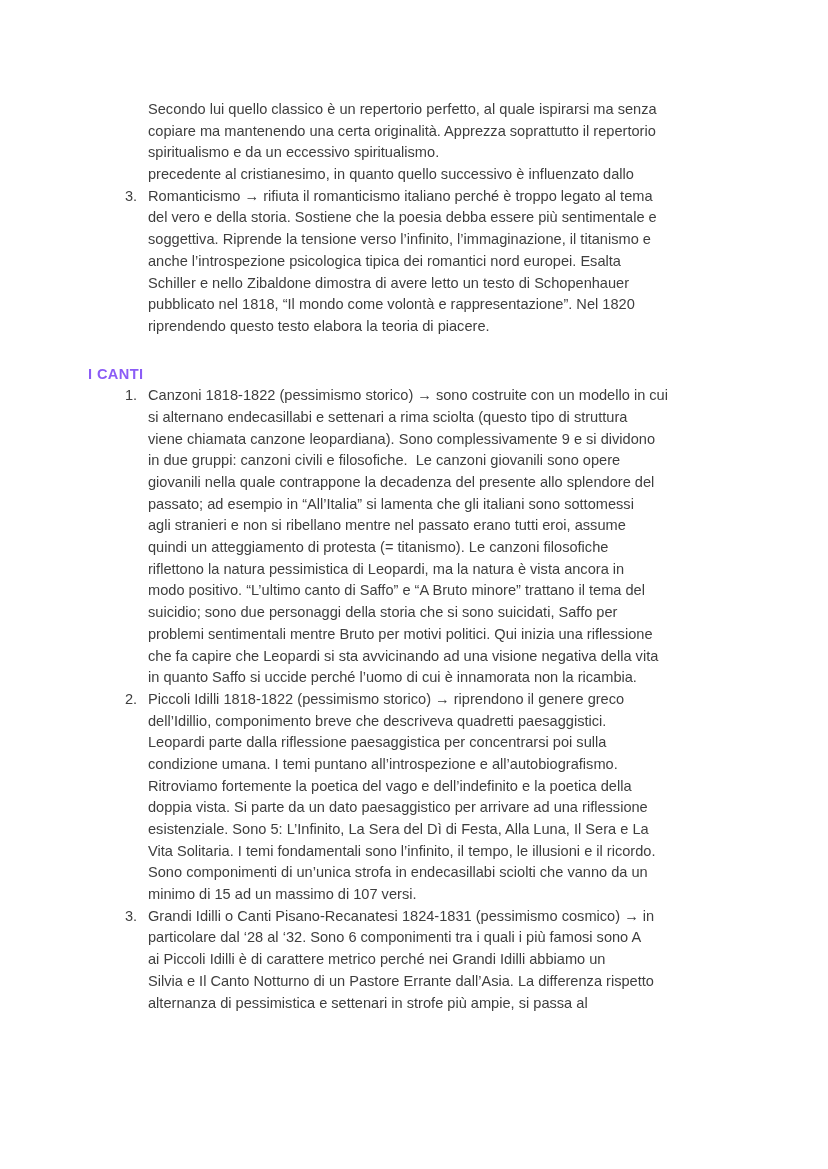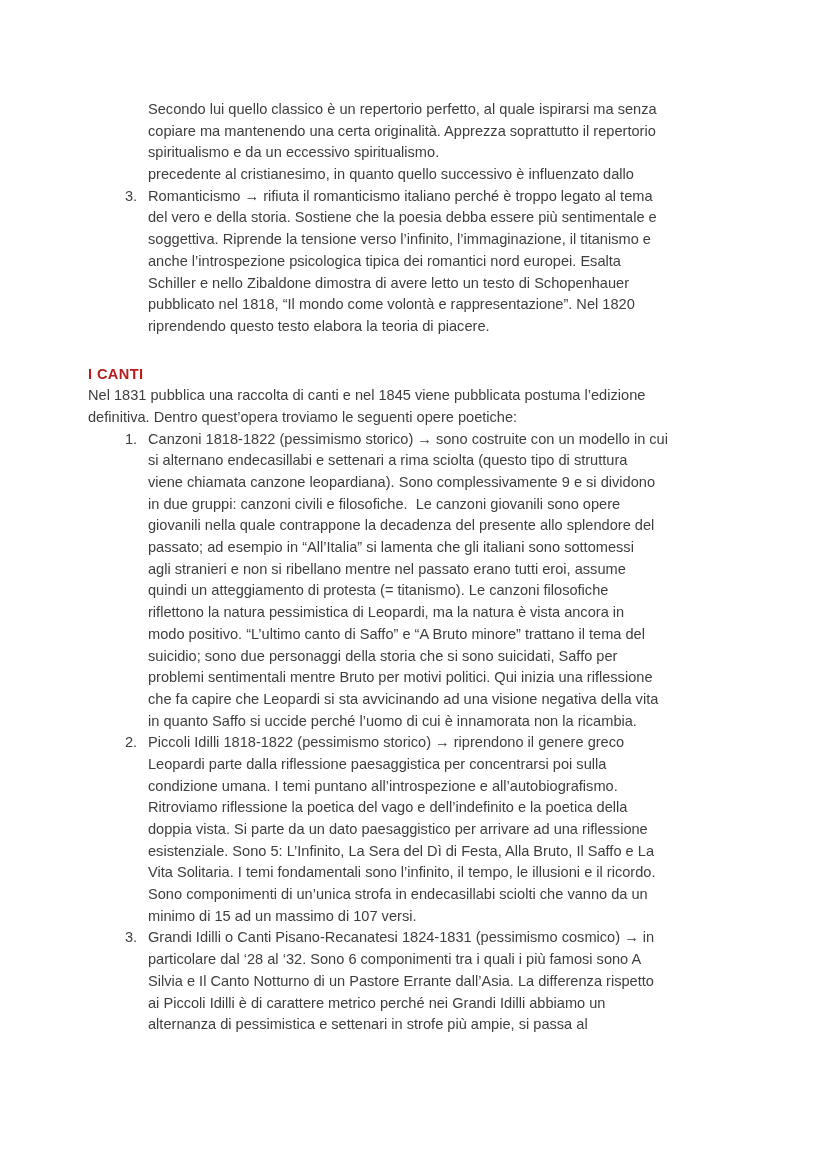--- a/index.html
+++ b/index.html
@@ -30,21 +30,21 @@
   .li .num {
     position: absolute;
     left: 37px;
     top: 0;
     height: 21.7px;
     line-height: 21.7px;
   }
   .li .li-lines { margin-left: 60px; }
   .heading {
     font-weight: bold;
-    color: #b91c1c;
+    color: #8b5cf6;
     height: 21.7px;
     line-height: 21.7px;
     letter-spacing: 0.4px;
   }
   .spacer { height: 26px; }
   .it { }
 </style>
 </head>
 <body>
 
@@ -63,24 +63,20 @@
           <div class="line">del vero e della storia. Sostiene che la poesia debba essere più sentimentale e</div>
           <div class="line">soggettiva. Riprende la tensione verso l’infinito, l’immaginazione, il titanismo e</div>
           <div class="line">anche l’introspezione psicologica tipica dei romantici nord europei. Esalta</div>
           <div class="line">Schiller e nello Zibaldone dimostra di avere letto un testo di Schopenhauer</div>
           <div class="line"><span>pubblicato nel 1818, “</span><span class="it">Il mondo come volontà e rappresentazione</span><span>”. Nel 1820</span></div>
           <div class="line">riprendendo questo testo elabora la teoria di piacere.</div>
         </div>
       </div>
       <div class="spacer"></div>
       <div class="heading">I CANTI</div>
-      <div class="para">
-        <div class="line">Nel 1831 pubblica una raccolta di canti e nel 1845 viene pubblicata postuma l’edizione</div>
-        <div class="line">definitiva. Dentro quest’opera troviamo le seguenti opere poetiche:</div>
-      </div>
       <div class="li">
         <span class="num">1.</span>
         <div class="li-lines">
           <div class="line">Canzoni 1818-1822 (pessimismo storico) → sono costruite con un modello in cui</div>
           <div class="line">si alternano endecasillabi e settenari a rima sciolta (questo tipo di struttura</div>
           <div class="line">viene chiamata canzone leopardiana). Sono complessivamente 9 e si dividono</div>
           <div class="line">in due gruppi: canzoni civili e filosofiche.  Le canzoni giovanili sono opere</div>
           <div class="line">giovanili nella quale contrappone la decadenza del presente allo splendore del</div>
           <div class="line">passato; ad esempio in “All’Italia” si lamenta che gli italiani sono sottomessi</div>
           <div class="line">agli stranieri e non si ribellano mentre nel passato erano tutti eroi, assume</div>
@@ -90,34 +86,35 @@
           <div class="line">suicidio; sono due personaggi della storia che si sono suicidati, Saffo per</div>
           <div class="line">problemi sentimentali mentre Bruto per motivi politici. Qui inizia una riflessione</div>
           <div class="line">che fa capire che Leopardi si sta avvicinando ad una visione negativa della vita</div>
           <div class="line">in quanto Saffo si uccide perché l’uomo di cui è innamorata non la ricambia.</div>
         </div>
       </div>
       <div class="li">
         <span class="num">2.</span>
         <div class="li-lines">
           <div class="line">Piccoli Idilli 1818-1822 (pessimismo storico) → riprendono il genere greco</div>
+          <div class="line">dell’Idillio, componimento breve che descriveva quadretti paesaggistici.</div>
           <div class="line">Leopardi parte dalla riflessione paesaggistica per concentrarsi poi sulla</div>
           <div class="line">condizione umana. I temi puntano all’introspezione e all’autobiografismo.</div>
-          <div class="line">Ritroviamo riflessione la poetica del vago e dell’indefinito e la poetica della</div>
+          <div class="line">Ritroviamo fortemente la poetica del vago e dell’indefinito e la poetica della</div>
           <div class="line">doppia vista. Si parte da un dato paesaggistico per arrivare ad una riflessione</div>
-          <div class="line"><span>esistenziale. Sono 5: </span><span class="it">L’Infinito</span><span>, </span><span class="it">La Sera del Dì di Festa</span><span>, </span><span class="it">Alla Bruto</span><span>, </span><span class="it">Il Saffo</span><span> e </span><span class="it">La</span></div>
+          <div class="line"><span>esistenziale. Sono 5: </span><span class="it">L’Infinito</span><span>, </span><span class="it">La Sera del Dì di Festa</span><span>, </span><span class="it">Alla Luna</span><span>, </span><span class="it">Il Sera</span><span> e </span><span class="it">La</span></div>
           <div class="line"><span class="it">Vita Solitaria.</span><span> I temi fondamentali sono l’infinito, il tempo, le illusioni e il ricordo.</span></div>
           <div class="line">Sono componimenti di un’unica strofa in endecasillabi sciolti che vanno da un</div>
           <div class="line">minimo di 15 ad un massimo di 107 versi.</div>
         </div>
       </div>
       <div class="li">
         <span class="num">3.</span>
         <div class="li-lines">
           <div class="line">Grandi Idilli o Canti Pisano-Recanatesi 1824-1831 (pessimismo cosmico) → in</div>
           <div class="line"><span>particolare dal ‘28 al ‘32. Sono 6 componimenti tra i quali i più famosi sono </span><span class="it">A</span></div>
+          <div class="line">ai Piccoli Idilli è di carattere metrico perché nei Grandi Idilli abbiamo un</div>
           <div class="line"><span class="it">Silvia</span><span> e </span><span class="it">Il Canto Notturno di un Pastore Errante dall’Asia</span><span>. La differenza rispetto</span></div>
-          <div class="line">ai Piccoli Idilli è di carattere metrico perché nei Grandi Idilli abbiamo un</div>
           <div class="line">alternanza di pessimistica e settenari in strofe più ampie, si passa al</div>
         </div>
       </div>
     </div>
 </div>
 
 </body></html>

